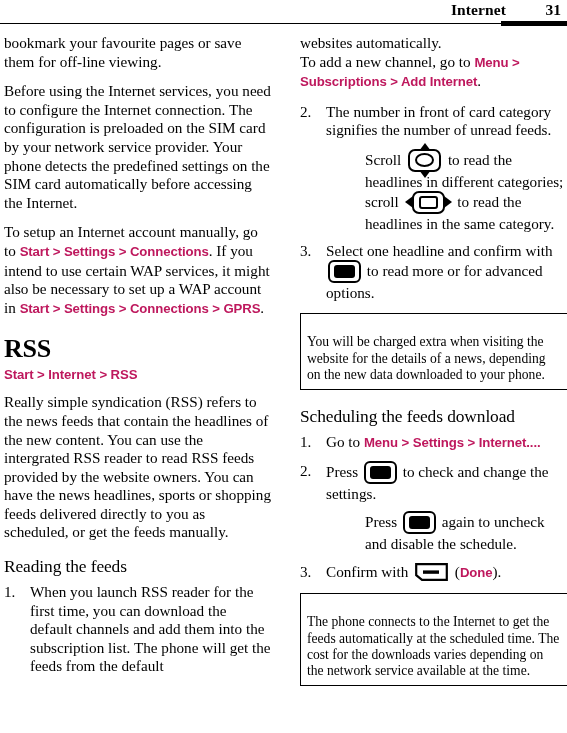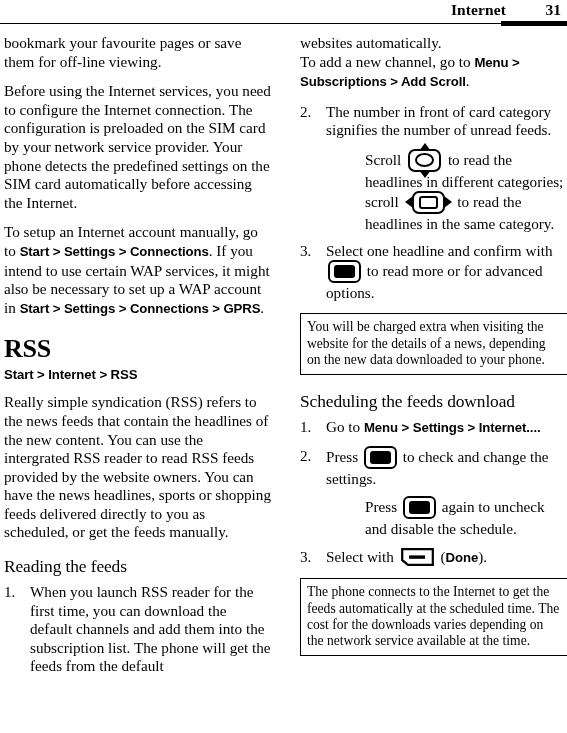--- a/index.html
+++ b/index.html
@@ -95,21 +95,21 @@
     line-height: 20px;
     margin: 14px 0 7px 0;
     letter-spacing: -.1px;
   }
   h2.section.compact { margin-top: 10px; }
 
   .uipath {
     font-family: "Liberation Sans", "DejaVu Sans", sans-serif;
     font-weight: bold;
     font-size: 13.2px;
-    color: #000000;
+    color: #be185d;
     letter-spacing: -.1px;
   }
   p.pathline {
     margin: 0 0 10px 0;
     font-size: 13.2px;
     line-height: 17px;
   }
 
   
   ol.steps {
@@ -249,21 +249,21 @@
     width: 33px;
     height: 18px;
     margin: 0 3px;
     top: -1px;
   }
   .key-soft svg { display: block; }
 
   
   .notebox {
     border: 1.6px solid #000;
-    padding: 5px 6px 6px 6px;
+    padding: 20px 6px 6px 6px;
     margin: 11px 0 16px 0;
     box-sizing: border-box;
   }
   .notebox p {
     margin: 0;
     font-size: 13.6px;
     line-height: 16.2px;
   }
 </style>
 </head>
@@ -304,21 +304,21 @@
         <span>When you launch RSS reader for the first time, you can download the default channels and add them into the subscription list. The phone will get the feeds from the default</span>
       </li>
     </ol>
 
   </div>
 
   <div class="col col-right">
 
     <p class="body">
       <span>websites automatically.</span><br>
-      <span>To add a new channel, go to </span><span class="uipath">Menu</span><span class="uipath"> &gt; </span><span class="uipath">Subscriptions</span><span class="uipath"> &gt; </span><span class="uipath">Add Scroll</span><span>.</span>
+      <span>To add a new channel, go to </span><span class="uipath">Menu</span><span class="uipath"> &gt; </span><span class="uipath">Subscriptions</span><span class="uipath"> &gt; </span><span class="uipath">Add Internet</span><span>.</span>
     </p>
 
     <ol class="steps">
 
       <li>
         <span class="num">2.</span>
         <span>The number in front of card category signifies the number of unread feeds.</span>
 
         <div class="substep first">
           <span>Scroll </span><span class="keyicon key-updown"><span class="ring"></span><span class="tri-up"></span><span class="tri-dn"></span></span><span> to read the headlines in different categories; scroll </span><span class="keyicon key-leftright"><span class="inner"></span><span class="tri-l"></span><span class="tri-r"></span></span><span> to read the headlines in the same category.</span>
@@ -350,21 +350,21 @@
         <span class="num">2.</span>
         <span>Press </span><span class="keyicon key-ok"></span><span> to check and change the settings.</span>
 
         <div class="substep">
           <span>Press </span><span class="keyicon key-ok"></span><span> again to uncheck and disable the schedule.</span>
         </div>
       </li>
 
       <li>
         <span class="num">3.</span>
-        <span>Select with </span><span class="keyicon key-soft"><svg width="33" height="18" viewBox="0 0 33 18">
+        <span>Confirm with </span><span class="keyicon key-soft"><svg width="33" height="18" viewBox="0 0 33 18">
               <path d="M1.2,1.2 H31.8 V16.8 H7.0 L1.2,12.2 Z" fill="#ffffff" stroke="#000000" stroke-width="2.2" stroke-linejoin="miter"></path>
               <rect x="8" y="7.4" width="16" height="3.4" fill="#000000"></rect>
             </svg></span><span> (</span><span class="uipath">Done</span><span>).</span>
       </li>
 
     </ol>
 
     <div class="notebox">
       <p>The phone connects to the Internet to get the feeds automatically at the scheduled time. The cost for the downloads varies depending on the network service available at the time.</p>
     </div>

